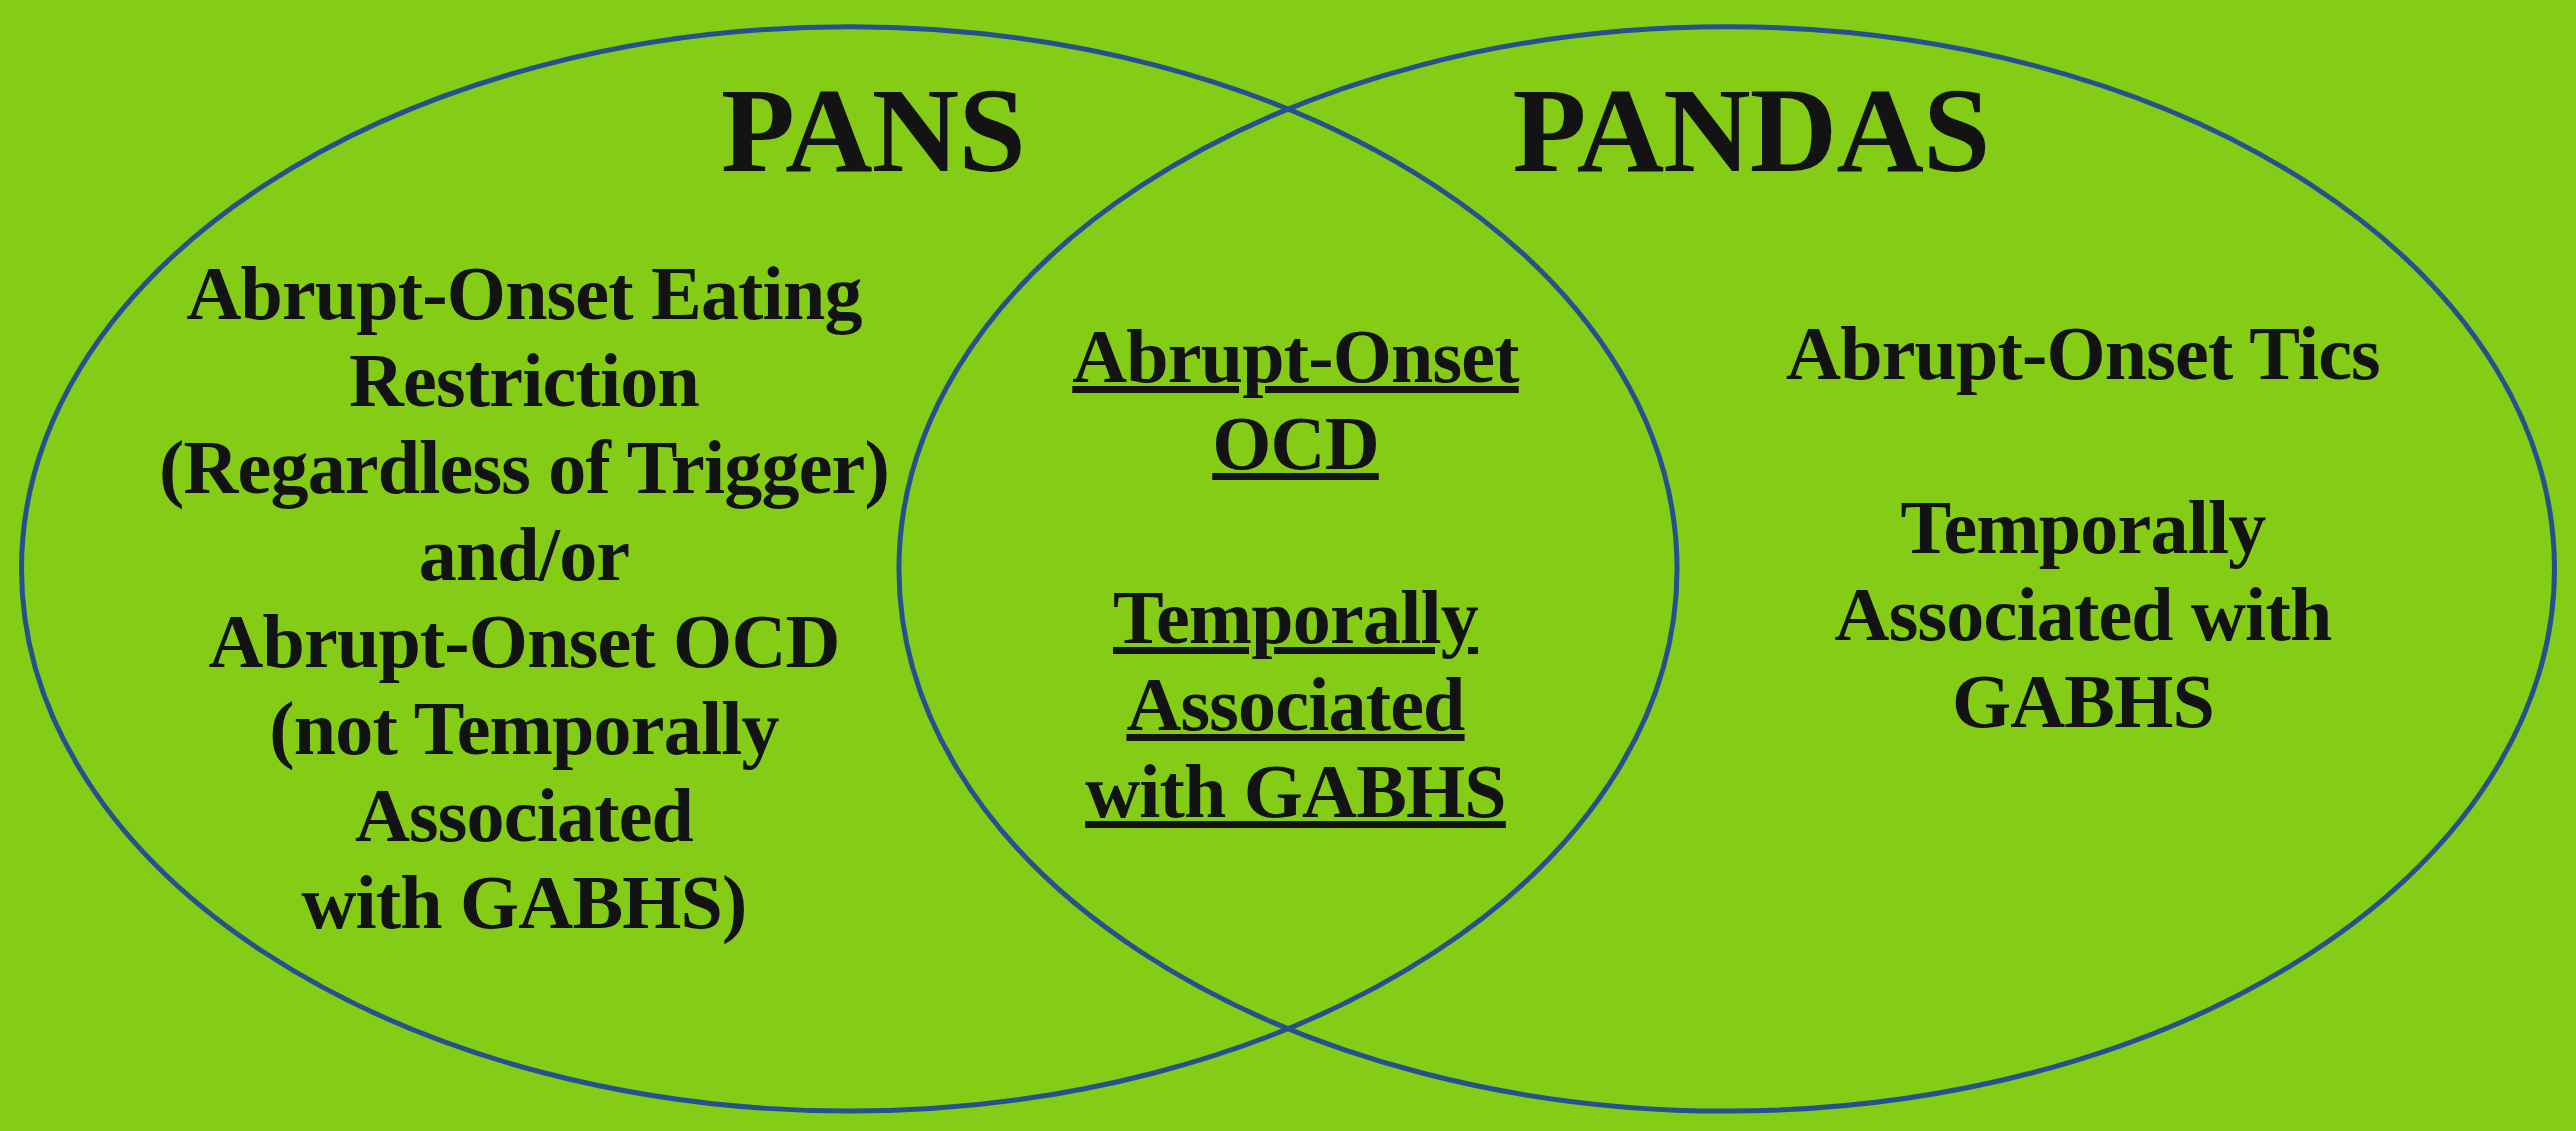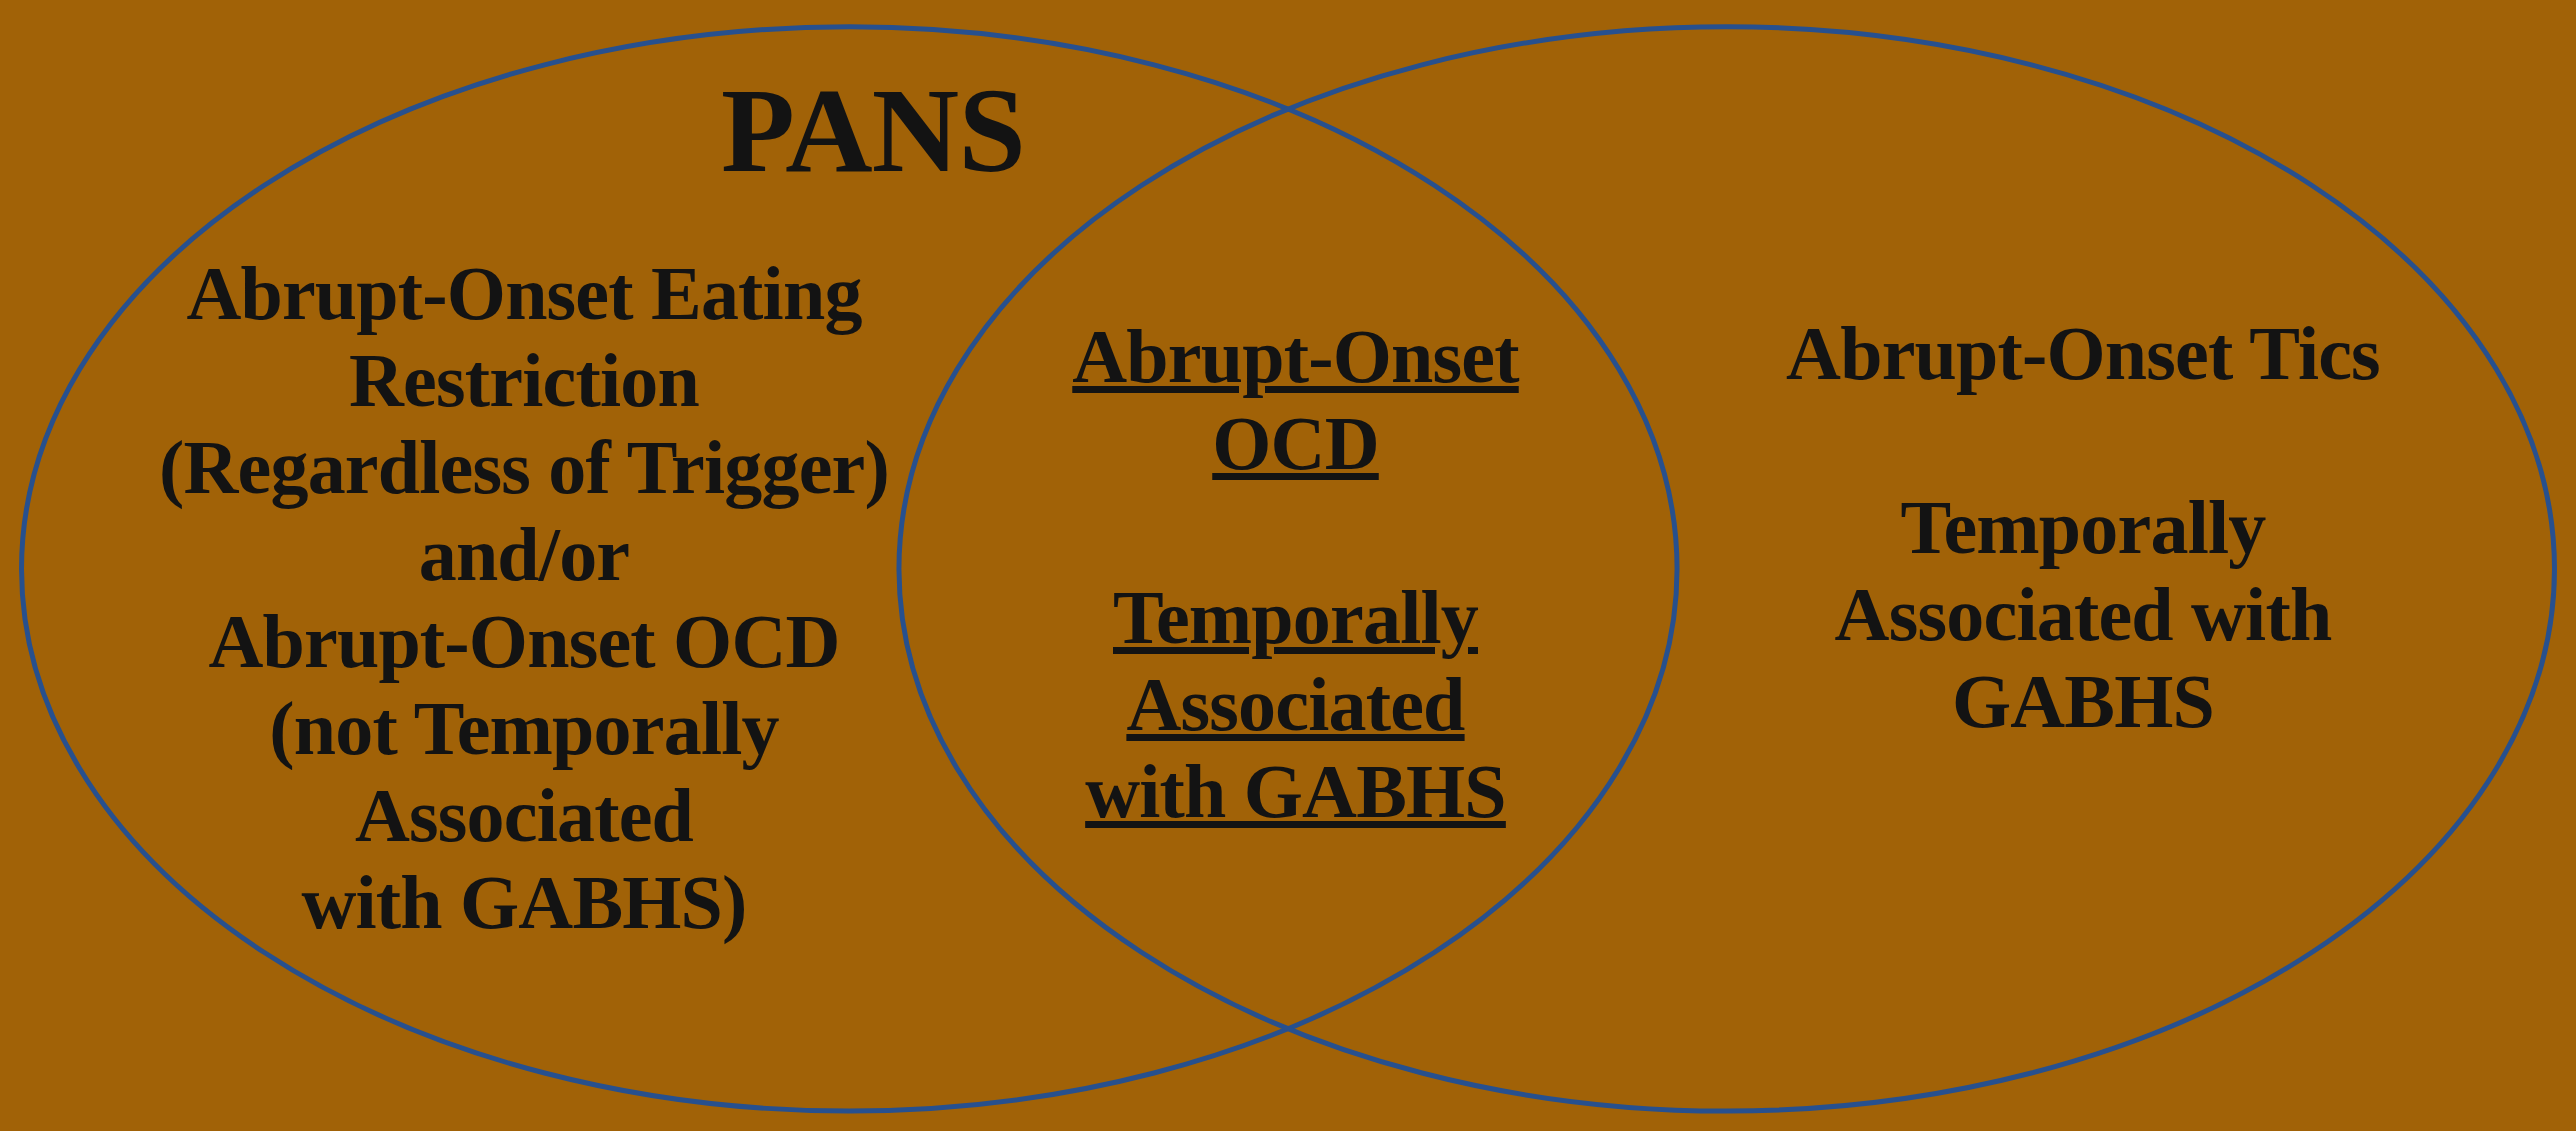--- a/index.html
+++ b/index.html
@@ -4,21 +4,21 @@
 <style>
   html, body {
     margin: 0;
     padding: 0;
     background: #ffffff;
   }
   .canvas {
     position: relative;
     width: 2576px;
     height: 1132px;
-    background: #a16207;
+    background: #84cc16;
     overflow: hidden;
     font-family: "Liberation Serif", "DejaVu Serif", serif;
     color: #131313;
   }
   .ellipse-layer {
     position: absolute;
     left: 0;
     top: 0;
   }
   .venn-title {
@@ -53,20 +53,21 @@
 
 <div class="canvas">
 
   <svg class="ellipse-layer" width="2576" height="1132" viewBox="0 0 3112 1367">
     <ellipse cx="1026" cy="687" rx="1000" ry="655" fill="none" stroke-width="6" stroke="#27508e"></ellipse>
     <ellipse cx="2086" cy="687" rx="1000" ry="655" fill="none" stroke-width="6" stroke="#27508e"></ellipse>
   </svg>
 
   <div class="venn-title title-pans">PANS</div>
 
+  <div class="venn-title title-pandas">PANDAS</div>
 
   <div class="region-text region-left">Abrupt-Onset Eating
 Restriction
 (Regardless of Trigger)
 and/or
 Abrupt-Onset OCD
 (not Temporally
 Associated
 with GABHS)</div>
 

